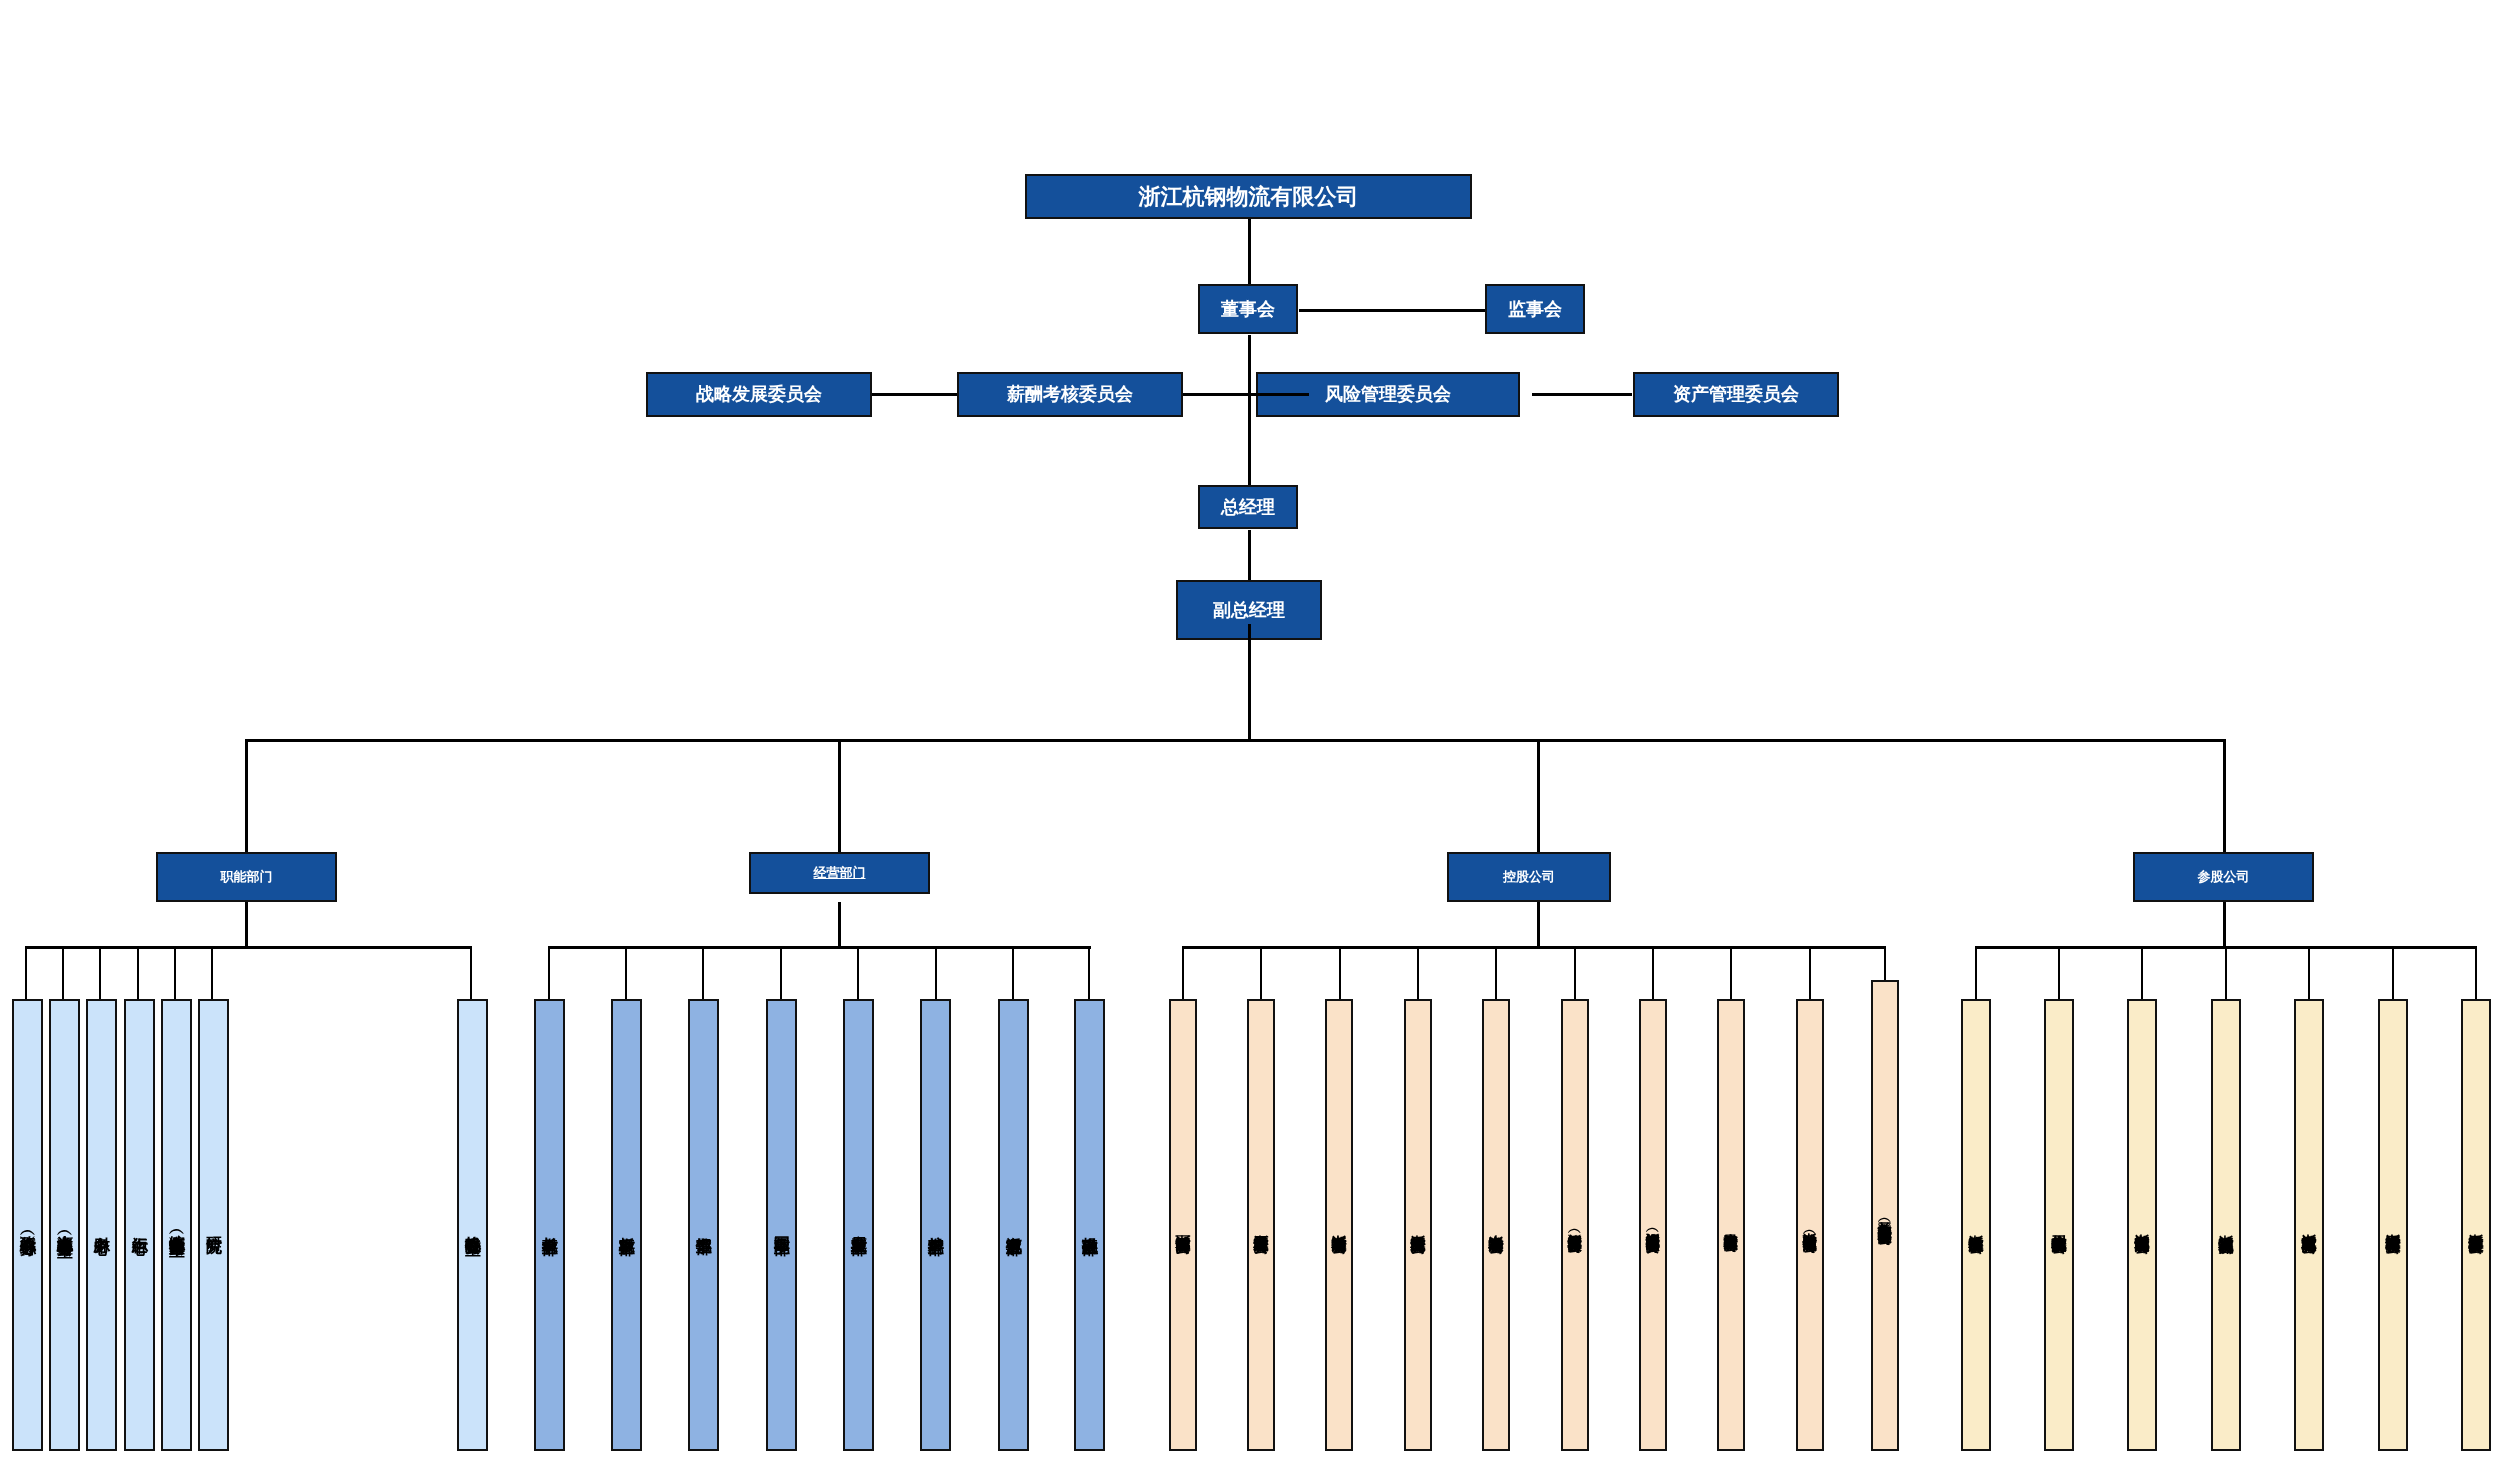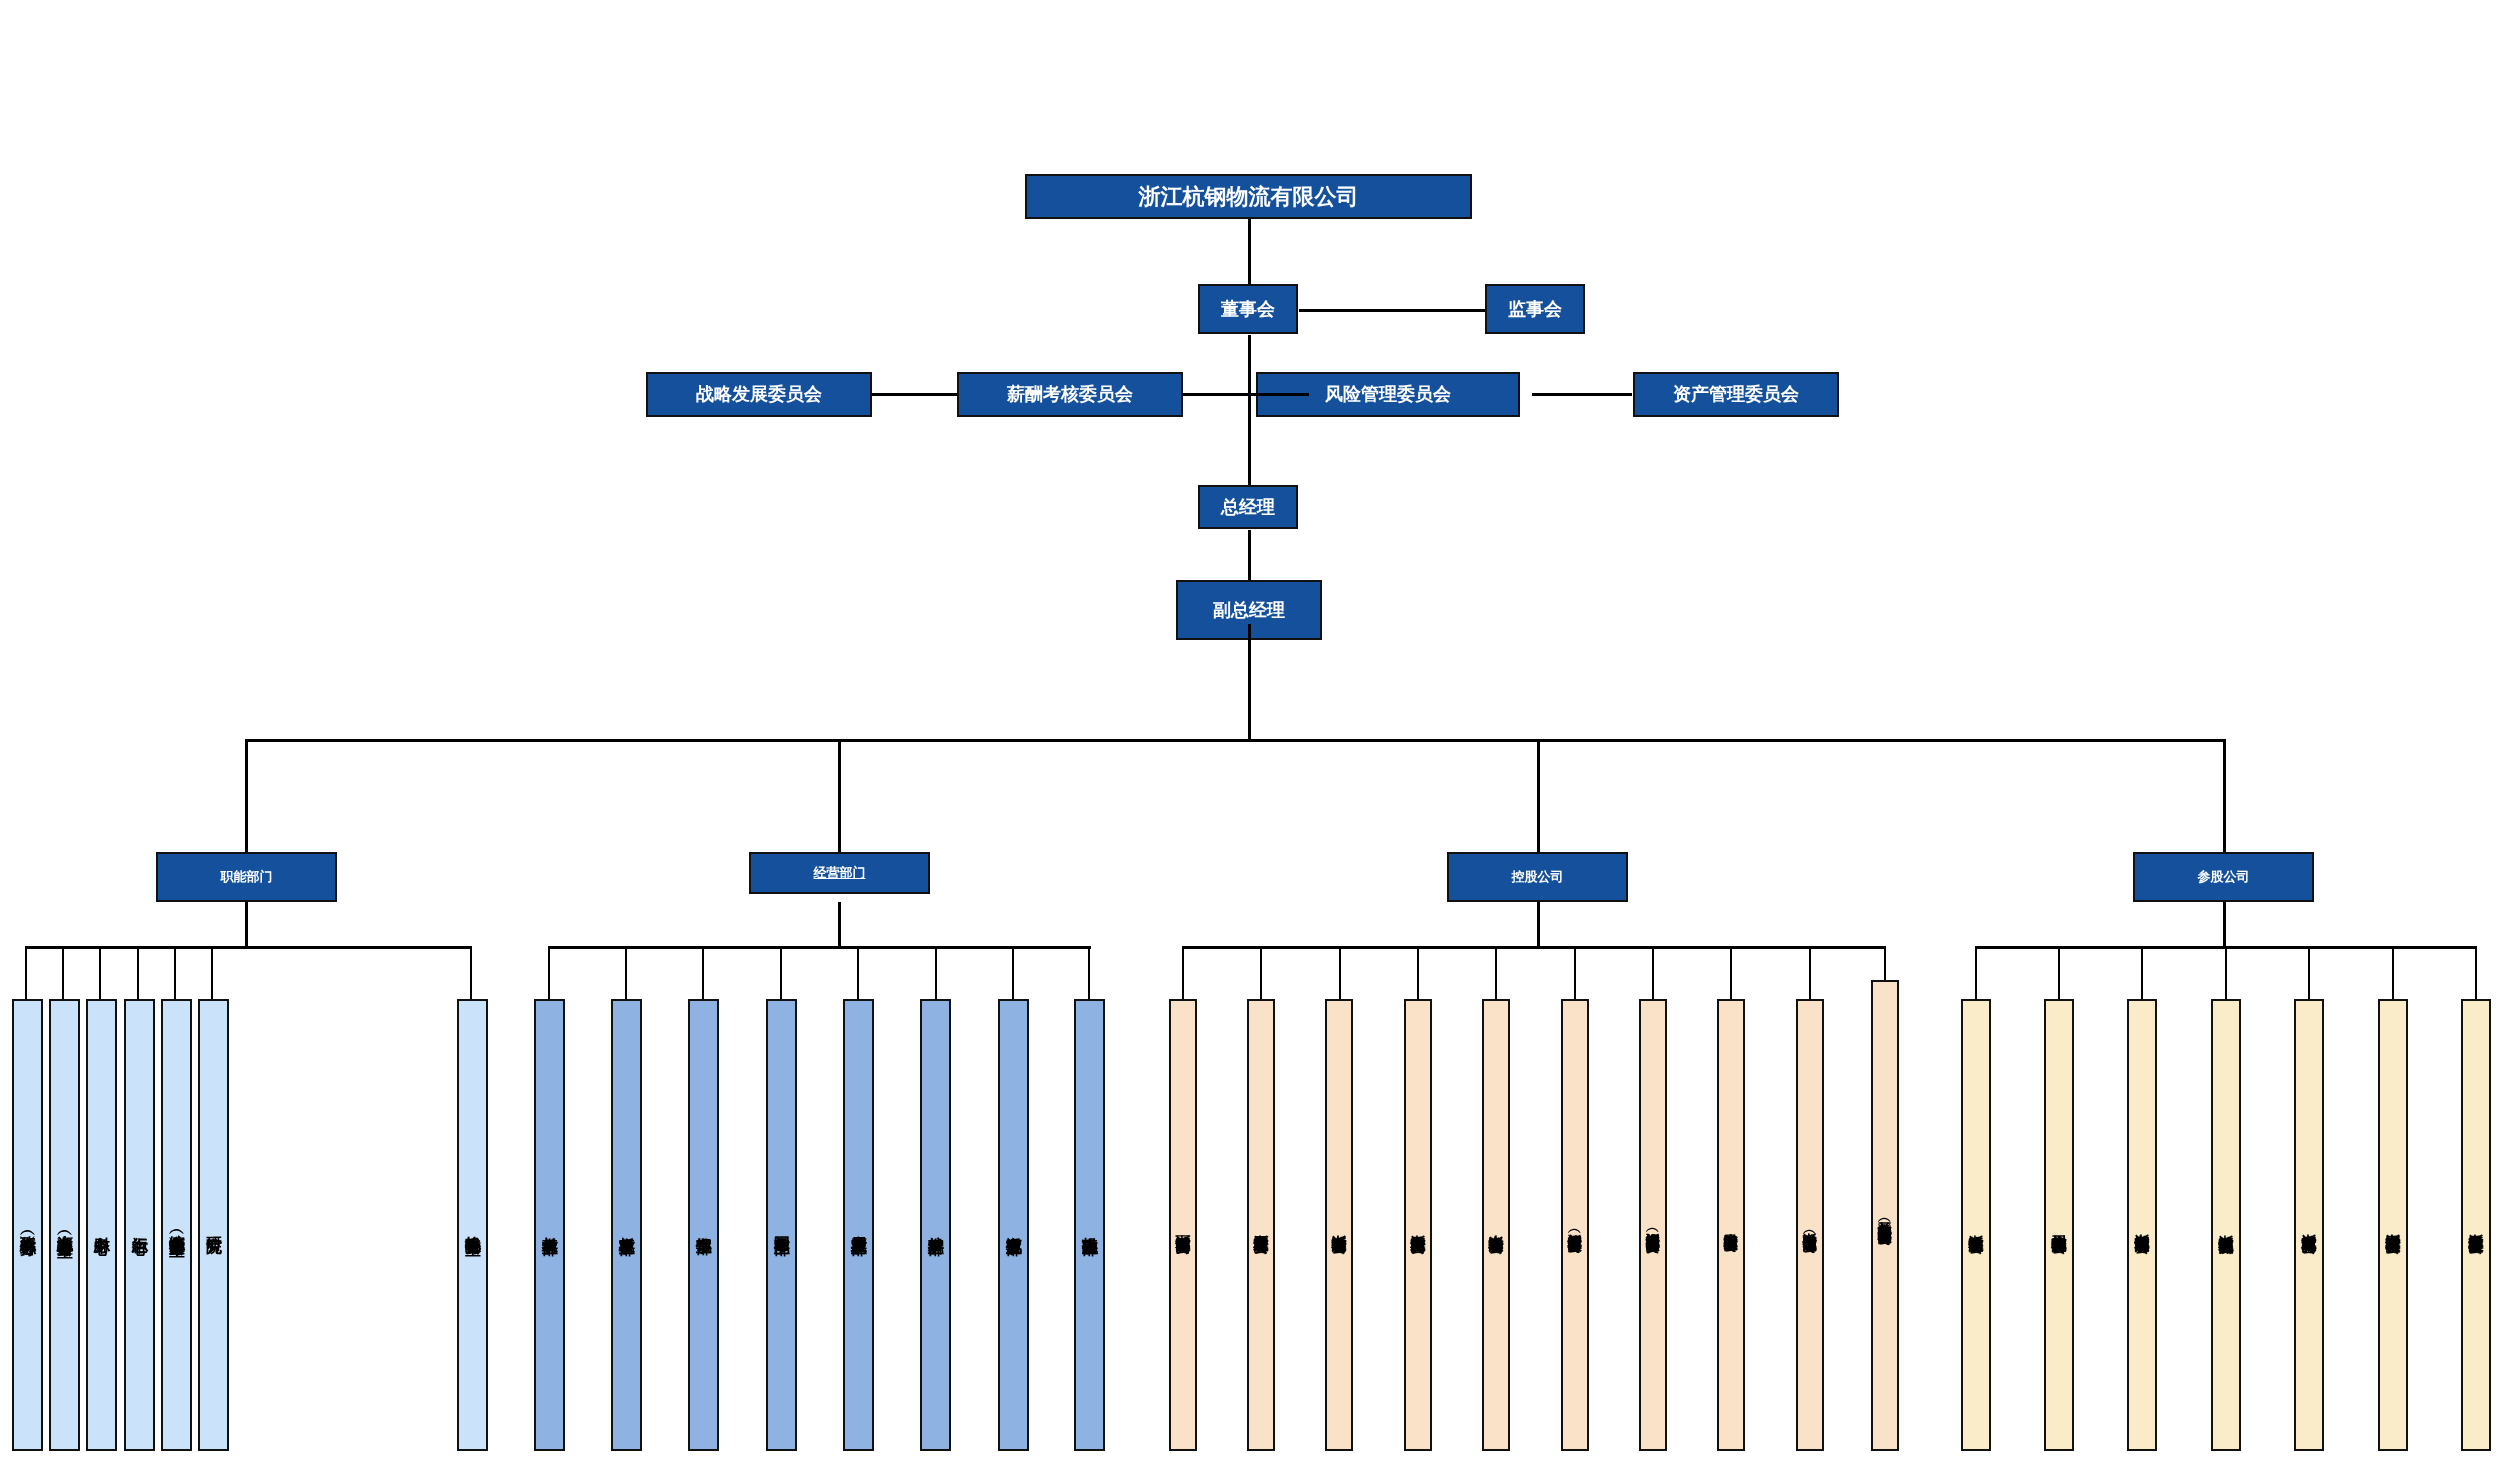--- a/index.html
+++ b/index.html
@@ -114,21 +114,21 @@
 
   <div class="ln h" style="left:245px; top:739px; width:1980px; height:2.5px;"></div>
 
   <div class="ln v" style="left:245px; top:739px; width:2.5px; height:113px;"></div>
   <div class="ln v" style="left:838px; top:739px; width:2.5px; height:113px;"></div>
   <div class="ln v" style="left:1537px; top:739px; width:2.5px; height:113px;"></div>
   <div class="ln v" style="left:2223px; top:739px; width:2.5px; height:113px;"></div>
 
   <div class="box navy t34" style="left:156px; top:852px; width:181px; height:50px;">职能部门</div>
   <div class="box navy t34" style="left:749px; top:852px; width:181px; height:42px;text-decoration:underline;">经营部门</div>
-  <div class="box navy t34" style="left:1447px; top:852px; width:181px; height:50px;">控股公司</div>
+  <div class="box navy t34" style="left:1447px; top:852px; width:164px; height:50px;">控股公司</div>
   <div class="box navy t34" style="left:2133px; top:852px; width:181px; height:50px;">参股公司</div>
 
   <div class="ln v" style="left:245px; top:902px; width:2.5px; height:45px;"></div>
   <div class="ln v" style="left:838px; top:902px; width:2.5px; height:45px;"></div>
   <div class="ln v" style="left:1537px; top:902px; width:2.5px; height:45px;"></div>
   <div class="ln v" style="left:2223px; top:902px; width:2.5px; height:45px;"></div>
 
   <div class="ln h" style="left:25px; top:946px; width:447px; height:2.5px;"></div>
 
   <div class="ln vthin" style="left:25px;  top:946px; width:2px; height:54px;"></div>

